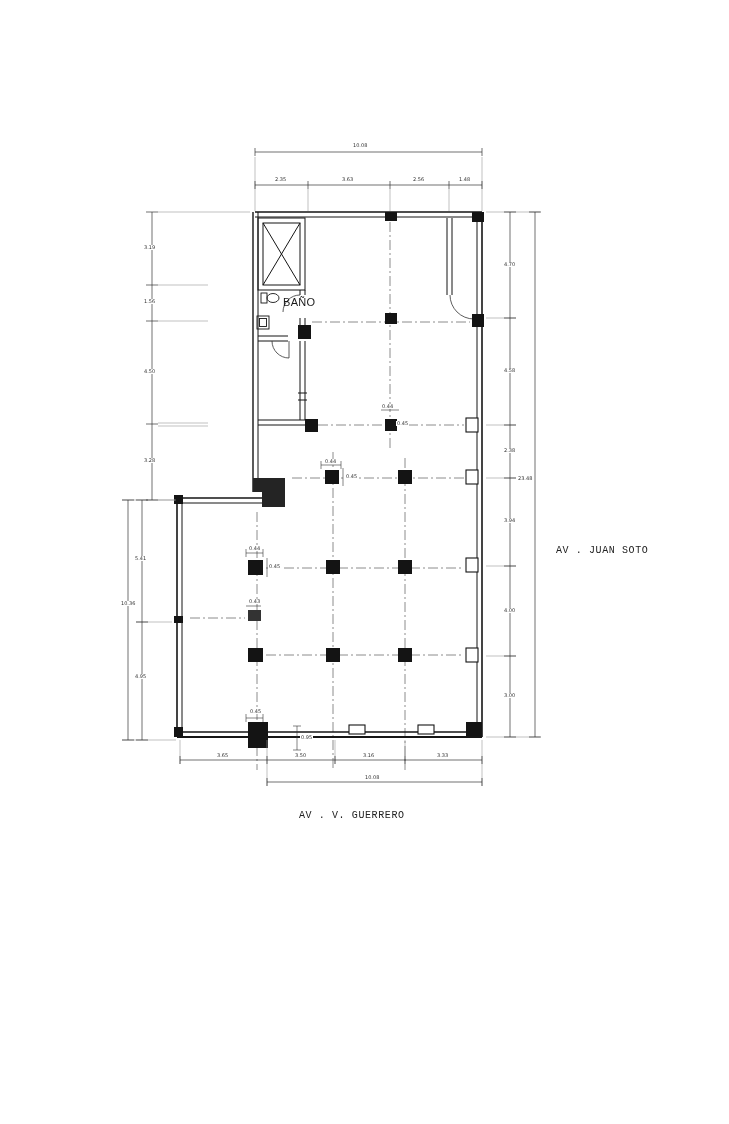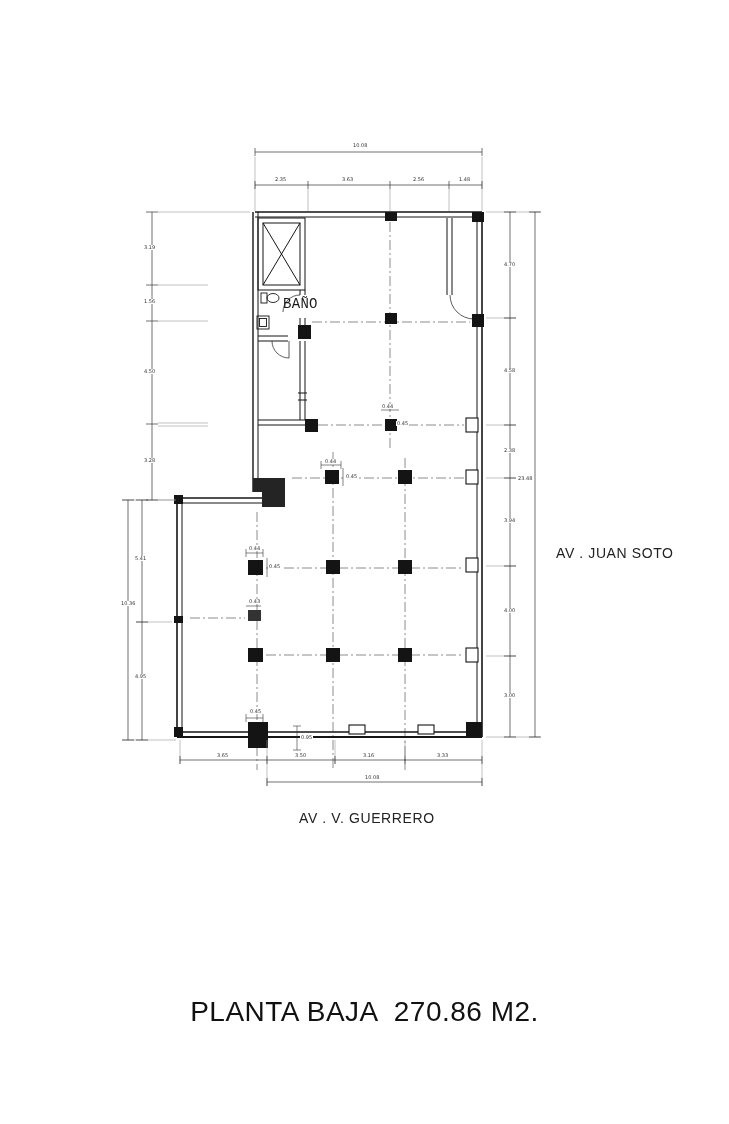--- a/index.html
+++ b/index.html
@@ -1,23 +1,23 @@
 <!DOCTYPE html>
 <html><head>
 <meta charset="utf-8">
 <style>
   html,body{margin:0;padding:0;background:#fff;}
   #page{position:relative;width:729px;height:1124px;background:#fff;overflow:hidden;
         font-family:"Liberation Sans","DejaVu Sans",sans-serif;}
   svg{position:absolute;left:0;top:0;}
   .dim{position:absolute;font-family:"DejaVu Sans",sans-serif;font-size:5px;line-height:1;
        color:#333;background:#fff;padding:0 1px;white-space:pre;}
-  .room-label{position:absolute;font-family:Liberation Mono, monospace;font-size:14px;
+  .room-label{position:absolute;font-family:Liberation Sans, sans-serif;font-size:11px;
        color:#1a1a1a;letter-spacing:0.3px;white-space:pre;}
-  .street{position:absolute;font-family:Liberation Sans, sans-serif;font-size:14px;
+  .street{position:absolute;font-family:Liberation Mono, monospace;font-size:10px;
        color:#222;letter-spacing:0.6px;white-space:pre;}
   .title{position:absolute;left:0;right:0;top:996px;text-align:center;
        font-family:"Liberation Sans",sans-serif;font-size:28px;color:#111;
        letter-spacing:0.5px;white-space:pre;}
 </style>
 </head>
 <body>
 
 <div id="page">
 
@@ -259,15 +259,14 @@
   <span class="dim" style="left:268px;top:564px;">0.45</span>
   <span class="dim" style="left:248px;top:599px;">0.43</span>
   <span class="dim" style="left:249px;top:709px;">0.45</span>
   <span class="dim" style="left:300px;top:735px;">0.95</span>
 
   <span class="room-label" style="left:283px;top:296px;">BAÑO</span>
 
   <span class="street" style="left:556px;top:545px;">AV . JUAN SOTO</span>
   <span class="street" style="left:299px;top:810px;">AV . V. GUERRERO</span>
 
-  <div class="title">PLANTA BAJA  270.86 M2.</div>
 
 </div>
 
 </body></html>

